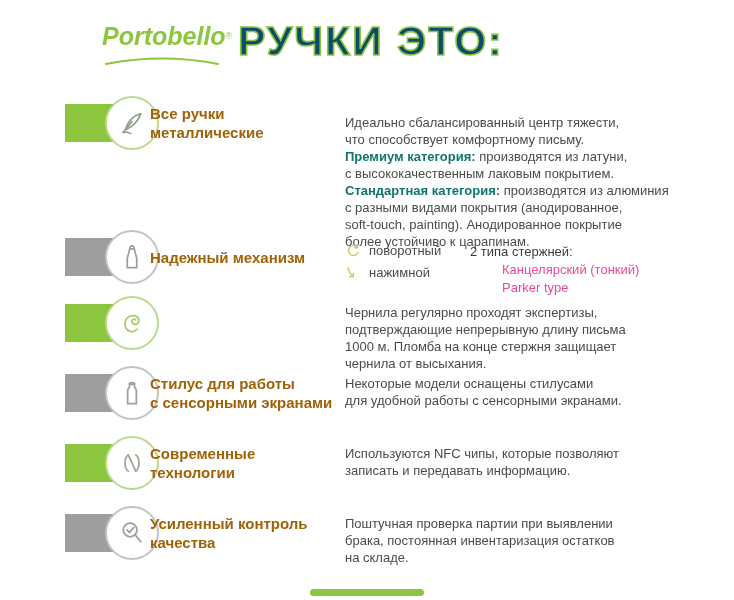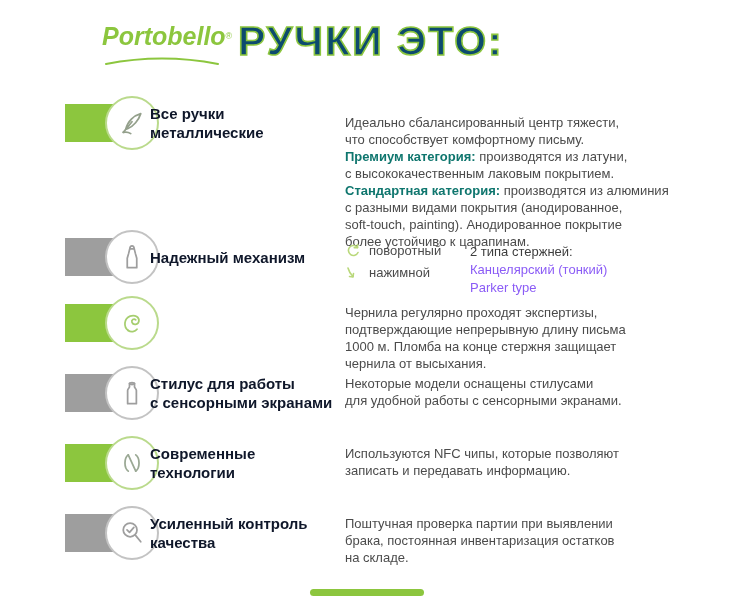--- a/index.html
+++ b/index.html
@@ -18,33 +18,33 @@
   
   .feature{position:absolute;left:65px;width:290px;height:54px;}
   .feature .bar{position:absolute;left:0;top:8px;width:70px;height:38px;}
   .feature .circle{position:absolute;left:40px;top:0;width:50px;height:50px;border-radius:50%;
         background:#fff;border:2px solid #ccc;display:flex;align-items:center;justify-content:center;}
   .feature.green .bar{background:#8cc63e;}
   .feature.green .circle{border-color:#bada8c;}
   .feature.gray .bar{background:#9e9e9e;}
   .feature.gray .circle{border-color:#c3c3c3;}
   .feature .label{position:absolute;left:85px;top:50%;transform:translateY(-50%);
-        font-weight:bold;font-size:15px;line-height:19px;color:#0f172a;white-space:pre-line;width:210px;}
+        font-weight:bold;font-size:15px;line-height:19px;color:#a16207;white-space:pre-line;width:210px;}
 
   
   .desc{position:absolute;left:345px;width:340px;font-size:13px;line-height:17px;
         color:#4b4b4b;white-space:pre-line;}
   .desc b{color:#0f766e;}
   .mech{position:absolute;left:345px;top:243px;width:120px;}
   .mech-row{display:flex;height:22px;}
   .mech-row .mico{width:16px;height:16px;margin-right:8px;flex:0 0 16px;}
   .mech-label{font-size:13px;color:#4b4b4b;}
   .refills{position:absolute;left:470px;top:243px;width:200px;font-size:13px;line-height:18px;}
   .refills .rt{font-weight:normal;color:#3d3d3d;}
-  .refills .rl{white-space:pre-line;color:#8b5cf6;}
+  .refills .rl{white-space:pre-line;color:#ec4899;margin-left:32px;}
 
   .bottom-bar{position:absolute;left:310px;top:589px;width:114px;height:7px;border-radius:4px;background:#8cc63e;}
 
   svg{display:block;}
 </style>
 </head>
 <body>
 
 <div class="page">
 

